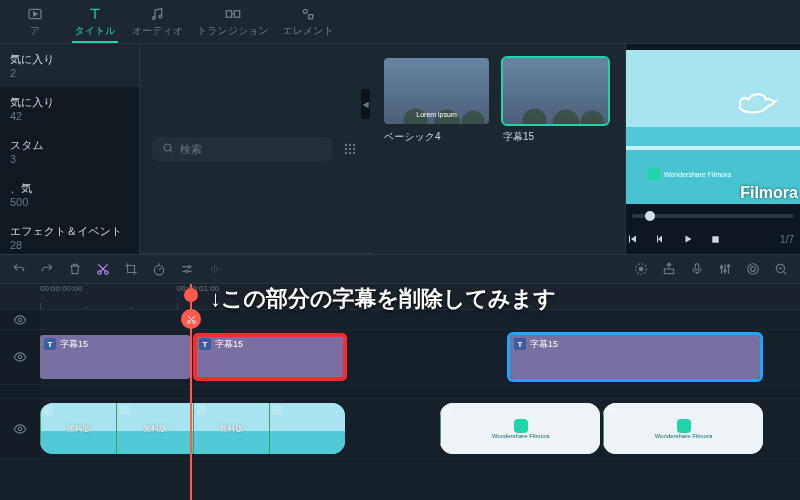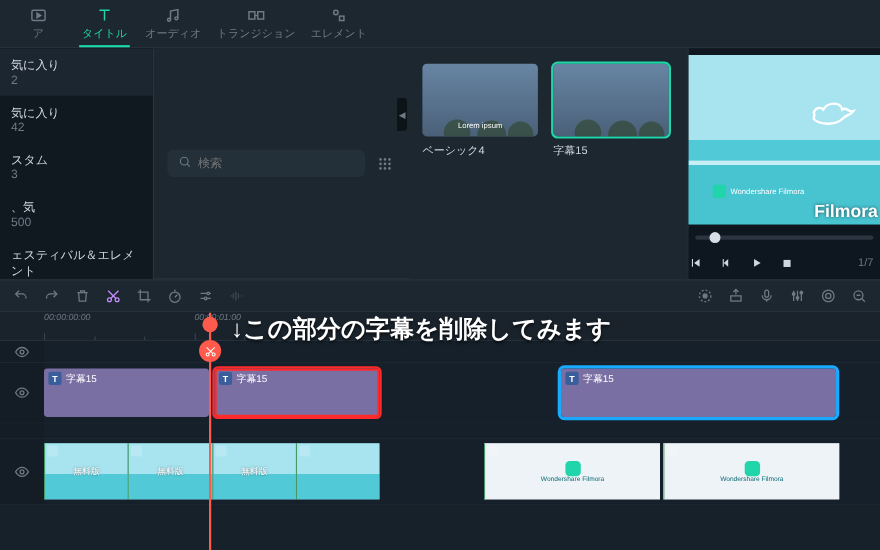--- a/index.html
+++ b/index.html
@@ -212,21 +212,21 @@
   .tlbar svg{cursor:pointer;}
   .timeline{
     flex:1;background:#17212a;position:relative;overflow:hidden;
   }
   .ruler{
     height:26px;background:var(--ruler);position:relative;
     border-bottom:1px solid #253038;
     display:flex;
   }
   .ruler .lead{width:40px;}
-  .ruler .marks{flex:1;position:relative;font-style:italic;}
+  .ruler .marks{flex:1;position:relative;}
   .ruler .tick{
     position:absolute;top:0;height:100%;font-size:8px;color:var(--text-dim);
   }
   .ruler .tick::after{content:"";position:absolute;bottom:0;left:0;width:1px;height:6px;background:#38444f;}
   .ruler .tick.small::after{height:3px;}
   .playhead{
     position:absolute;top:0;bottom:0;left:190px;width:2px;background:var(--scrub);
     z-index:40;pointer-events:none;
   }
   .playhead::before{
@@ -250,21 +250,21 @@
     display:flex;align-items:flex-start;padding:3px 4px;gap:4px;color:#fff;font-size:9px;
     overflow:hidden;
   }
   .clip .T{
     width:12px;height:12px;background:#3a5e9b;display:flex;align-items:center;justify-content:center;
     font-size:8px;border-radius:2px;font-weight:700;
   }
   .clip.red{box-shadow:0 0 0 2px #ff2a2a inset;outline:2px solid #ff2a2a;}
   .clip.blue{outline:3px solid #19a9ff;}
   .vclip{
-    position:absolute;top:4px;bottom:4px;border-radius:0;overflow:hidden;
+    position:absolute;top:4px;bottom:4px;border-radius:13px;overflow:hidden;
     display:flex;background:#7fd7e2;
   }
   .vclip .piece{
     flex:1;border-left:1px solid #496; position:relative;
     background:linear-gradient(180deg,#a7e4f0 0 55%,#52c9d6 55% 100%);
   }
   .vclip .piece::after{
     content:"";position:absolute;left:2px;top:2px;width:10px;height:10px;background:#fff3;
     border-radius:2px;
   }
@@ -354,21 +354,21 @@
     </div>
     <div class="item">
       <span>スタム</span>
       <span class="count">3</span>
     </div>
     <div class="item">
       <span>、気</span>
       <span class="count">500</span>
     </div>
     <div class="item">
-      <span>ェスティバル＆エレメント</span>
+      <span>エフェクト＆イベント</span>
       <span class="count">28</span>
     </div>
     <div class="item">
       <span>イトル</span>
       <span class="count">41</span>
     </div>
   </div>
 
   <div class="library">
     <div class="searchrow">

